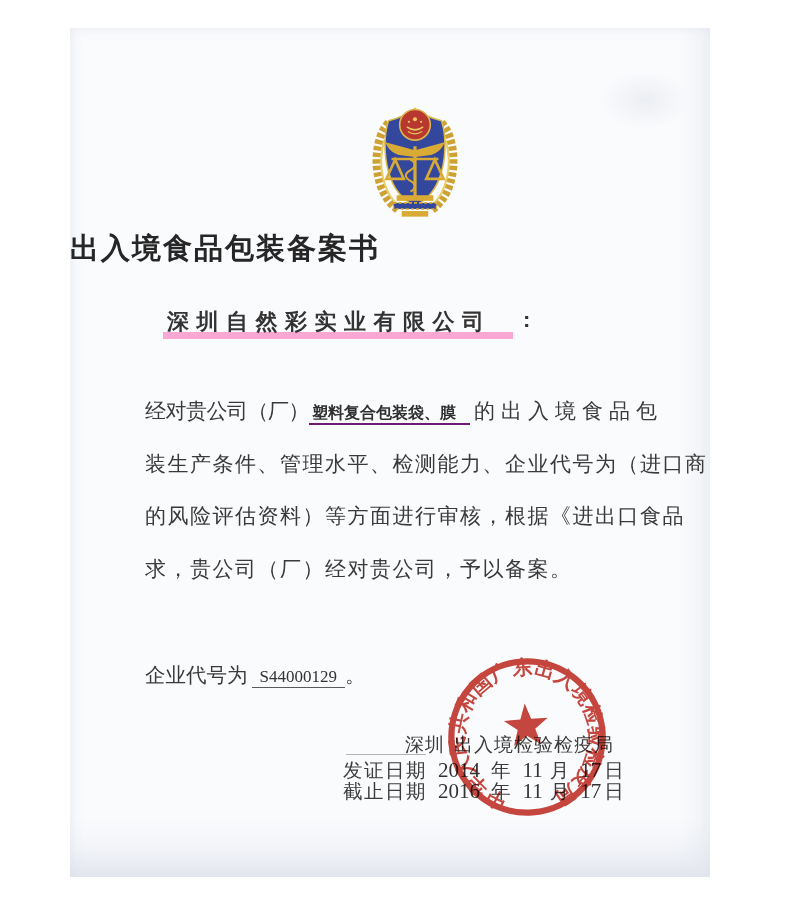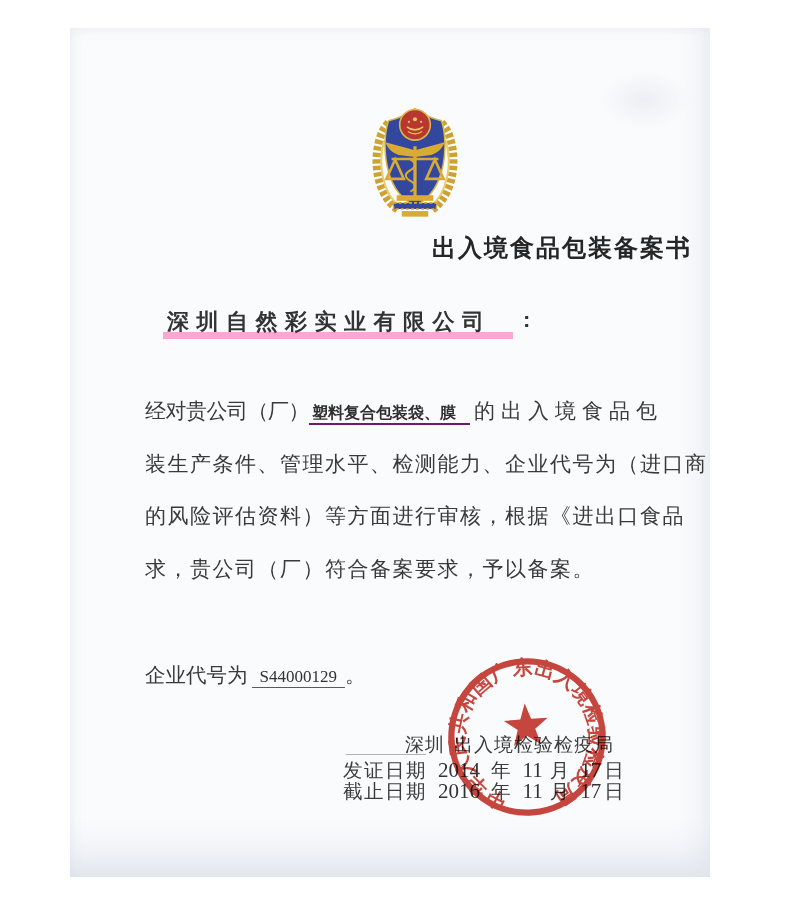--- a/index.html
+++ b/index.html
@@ -11,22 +11,22 @@
     background:#fafbfd;
     box-shadow: inset -10px -14px 26px rgba(182,190,204,.22), inset 2px 2px 10px rgba(210,216,226,.25);
   }
   .paper::after { content:""; position:absolute; left:0; bottom:0; width:100%; height:58px;
     background:linear-gradient(180deg, rgba(210,216,228,0) 0%, rgba(205,212,226,.30) 100%); }
   .smudge { position:absolute; left:600px; top:70px; width:90px; height:60px; border-radius:50%;
     background:radial-gradient(ellipse at center, rgba(170,180,195,.18), rgba(170,180,195,0) 70%); }
 
   .emblem { position:absolute; left:364px; top:94px; width:102px; height:128px; }
 
-  .doc-title { position:absolute; left:52px; top:230px; width:640px; text-align:right;
-    font-size:24px; line-height:36px; font-weight:700; color:#262626; letter-spacing:2px; }
+  .doc-title { position:absolute; left:70px; top:230px; width:640px; text-align:left;
+    font-size:29px; line-height:36px; font-weight:700; color:#262626; letter-spacing:2px; }
 
   .recipient { position:absolute; left:163px; top:303px; line-height:34px; white-space:nowrap; }
   .company-underline { display:inline-block; width:350px; border-bottom:7px solid #f9a8d4;
     height:34px; vertical-align:bottom; }
   .company-name { font-size:22px; font-weight:700; color:#333; letter-spacing:7.5px; padding-left:4px; }
   .recipient-colon { font-size:22px; font-weight:700; color:#333; margin-left:10px; }
 
   .body-text { position:absolute; left:145px; top:385px; width:548px; color:#3a3a3a; }
   .bline { height:52.5px; line-height:52.5px; font-size:21px; letter-spacing:1.5px; white-space:nowrap; }
   .l1-prefix { letter-spacing:-0.5px; }
@@ -98,21 +98,21 @@
   <div class="doc-title">出入境食品包装备案书</div>
 
   <div class="recipient">
     <span class="company-underline"><span class="company-name">深圳自然彩实业有限公司</span></span><span class="recipient-colon">:</span>
   </div>
 
   <div class="body-text">
     <div class="bline"><span class="l1-prefix">经对贵公司（厂）</span><span class="product">塑料复合包装袋、膜</span><span class="l1-suffix">的出入境食品包</span></div>
     <div class="bline">装生产条件、管理水平、检测能力、企业代号为（进口商</div>
     <div class="bline">的风险评估资料）等方面进行审核，根据《进出口食品</div>
-    <div class="bline">求，贵公司（厂）符合备案要求，予以备案。</div>
+    <div class="bline">求，贵公司（厂）经对贵公司，予以备案。</div>
   </div>
 
   <div class="code-row">
     <span>企业代号为</span><span class="code-value">S44000129</span><span>。</span>
   </div>
 
   <div class="issuer-underline"></div>
   <div class="issuer-row">
     <span>深圳</span><span class="issuer-org">出入境检验检疫局</span>
   </div>

